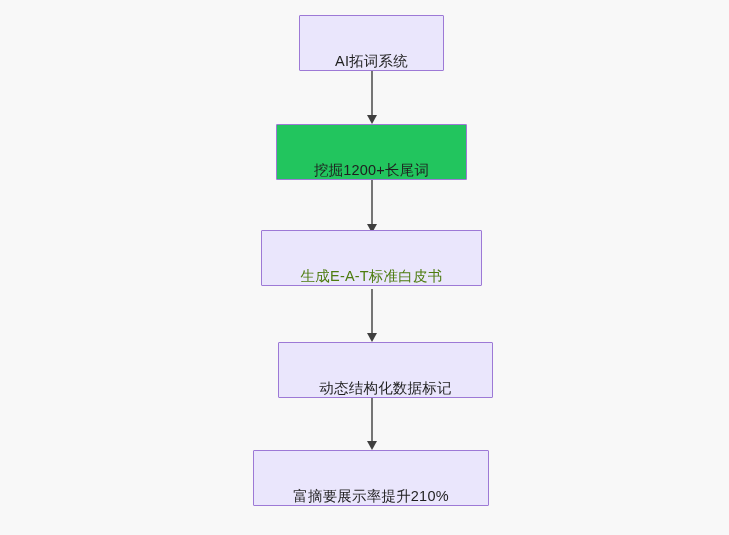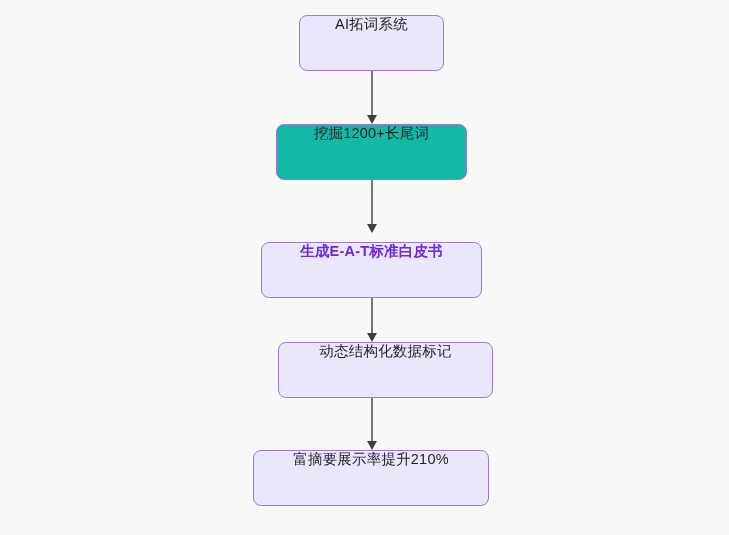--- a/index.html
+++ b/index.html
@@ -17,23 +17,23 @@
   #flowchart {
     position: relative;
     width: 729px;
     height: 535px;
   }
   .node {
     position: absolute;
     box-sizing: border-box;
     background: #eae6fc;
     border: 1.6px solid #9d79d6;
-    border-radius: 8px;
+    border-radius: 1px;
     display: flex;
-    align-items: flex-start;
+    align-items: flex-end;
     justify-content: center;
     color: #1f1f1f;
     font-size: 14.5px;
     line-height: 1.2;
     letter-spacing: 0.2px;
     white-space: nowrap;
   }
   .node-label {
     display: block;
     padding: 0 6px;
@@ -74,24 +74,24 @@
       <div class="edge-line" style="height: 45px; background: rgb(117, 117, 117);"></div>
       <div class="edge-head" style="top: 44px; border-top-color: rgb(63, 63, 63);"></div>
     </div>
     <div class="edge" style="left: 371px; top: 398px; height: 52px;">
       <div class="edge-line" style="height: 44px; background: rgb(117, 117, 117);"></div>
       <div class="edge-head" style="top: 43px; border-top-color: rgb(63, 63, 63);"></div>
     </div>
     <div class="node" style="left: 299px; top: 15px; width: 145px; height: 56px; background: rgb(234, 230, 252); border-color: rgb(157, 121, 214); color: rgb(31, 31, 31);">
       <span class="node-label">AI拓词系统</span>
     </div>
-    <div class="node" style="left: 276px; top: 124px; width: 191px; height: 56px; background: #14b8a6; border-color: rgb(157, 121, 214); color: rgb(31, 31, 31);">
+    <div class="node" style="left: 276px; top: 124px; width: 191px; height: 56px; background: #22c55e; border-color: rgb(157, 121, 214); color: rgb(31, 31, 31);">
       <span class="node-label">挖掘1200+长尾词</span>
     </div>
-    <div class="node" style="left: 261px; top: 242px; width: 221px; height: 56px; background: rgb(234, 230, 252); border-color: rgb(157, 121, 214); color: #6d28d9; font-weight: bold;">
+    <div class="node" style="left: 261px; top: 230px; width: 221px; height: 56px; background: rgb(234, 230, 252); border-color: rgb(157, 121, 214); color: #4d7c0f;">
       <span class="node-label">生成E-A-T标准白皮书</span>
     </div>
     <div class="node" style="left: 264px; top: 342px; width: 215px; height: 56px; background: rgb(234, 230, 252); border-color: rgb(157, 121, 214); color: rgb(31, 31, 31); margin-left: 14px;">
       <span class="node-label">动态结构化数据标记</span>
     </div>
     <div class="node" style="left: 253px; top: 450px; width: 236px; height: 56px; background: rgb(234, 230, 252); border-color: rgb(157, 121, 214); color: rgb(31, 31, 31);">
       <span class="node-label">富摘要展示率提升210%</span>
     </div>
   </div>
 

